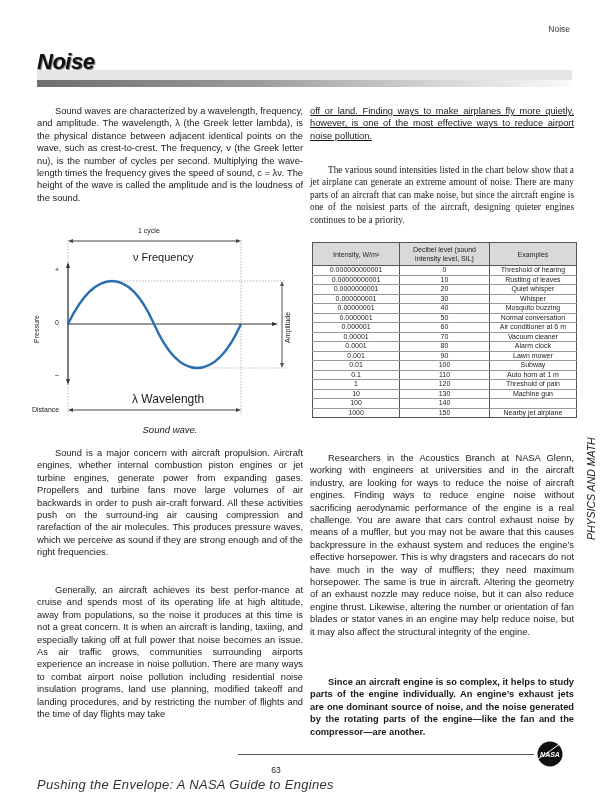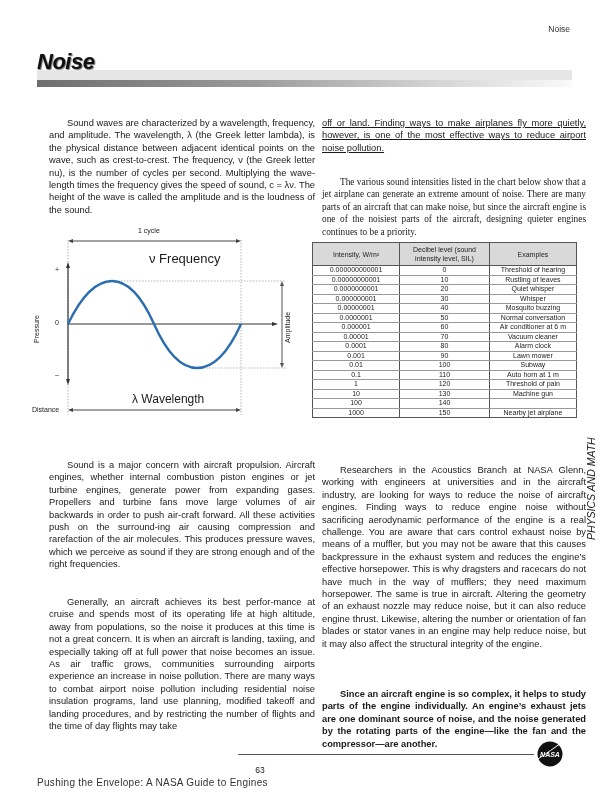--- a/index.html
+++ b/index.html
@@ -4,35 +4,35 @@
 <style>
   html, body { margin:0; padding:0; background:#fff; }
   body { width:612px; height:792px; position:relative; overflow:hidden;
          font-family:"Liberation Sans", sans-serif; color:#1a1a1a; }
   .running-head { position:absolute; right:42px; top:24px; font-size:8.5px; color:#333; }
   .title { position:absolute; left:37px; top:49px; font-size:22px; font-weight:bold; font-style:italic;
            letter-spacing:-0.5px; color:#111; text-shadow:1px 1px 1px #777; }
   .bar-light { position:absolute; left:37px; top:70px; width:535px; height:11px; background:#e6e6e6; }
   .bar-dark { position:absolute; left:37px; top:80px; width:535px; height:7px;
               background:linear-gradient(to right,#6e6e6e 0%,#9a9a9a 40%,#d5d5d5 75%,#fafafa 100%); }
-  .para { position:absolute; font-size:9.3px; line-height:12.4px; text-align:justify; text-indent:18px; margin:12px; }
+  .para { position:absolute; font-size:9.3px; line-height:12.4px; text-align:justify; text-indent:18px; margin:0; }
   .col-l { left:37px; width:266px; }
   .col-r { left:310px; width:264px; }
   .figure { position:absolute; left:30px; top:225px; width:280px; height:210px; }
   .figure svg { position:absolute; left:0; top:0; }
   .caption { position:absolute; left:0; width:280px; top:199px; text-align:center; font-size:9.5px; font-style:italic; }
   table.si { position:absolute; left:312px; top:242px; width:265px; border-collapse:collapse; font-size:7px; }
   table.si th { background:#d9d9d9; font-weight:normal; border:1px solid #555; padding:2px 2px; line-height:9px; color:#222; }
   table.si td { border-left:1px solid #555; border-right:1px solid #555; border-bottom:1px solid #999; text-align:center; padding:0 2px; height:8.5px; line-height:8.5px; color:#222; }
   table.si tr:last-child td { border-bottom:1px solid #555; }
   .side-tab { position:absolute; left:585px; top:540px; transform:rotate(-90deg); transform-origin:left top;
               font-size:10.5px; font-style:italic; color:#222; white-space:nowrap; }
-  .footer-text { position:absolute; left:37px; top:749px; font-size:10px; color:#333; letter-spacing:0.3px;margin-top:28px; }
+  .footer-text { position:absolute; left:37px; top:749px; font-size:13px; font-style:italic; color:#333; letter-spacing:0.3px;margin-top:28px; }
   .footer-line { position:absolute; left:238px; top:754px; width:296px; height:1px; background:#555; }
-  .page-num { position:absolute; left:0; width:520px; top:765px; text-align:center; font-size:8.5px; color:#222; }
+  .page-num { position:absolute; left:0; width:520px; top:765px; text-align:center; font-size:8.5px; color:#222;padding-left:16px; }
   .nasa-logo { position:absolute; left:534px; top:737px; width:32px; height:32px; }
 </style>
 </head>
 <body>
 
 <div class="running-head">Noise</div>
 <div class="title">Noise</div>
 <div class="bar-light"></div>
 <div class="bar-dark"></div>
 
@@ -61,28 +61,29 @@
     <polygon points="252,56 250,61 254,61" fill="#555"></polygon>
     <polygon points="252,143 250,138 254,138" fill="#555"></polygon>
 
     <line x1="40" y1="185" x2="209" y2="185" stroke="#444" stroke-width="1"></line>
     <polygon points="38,185 43,183 43,187" fill="#444"></polygon>
     <polygon points="211,185 206,183 206,187" fill="#444"></polygon>
 
     <path d="M38,99 C52,70 66,56 82,56 C98,56 112,72 124,99 C136,126 150,143 167,143 C184,143 198,128 211,99" fill="none" stroke="#2a6db0" stroke-width="2.4"></path>
   </svg>
   <div style="position:absolute;left:108px;top:2px;font-size:7px;">1 cycle</div>
-  <div style="position:absolute;left:103px;top:26px;font-size:13px;margin-left:16px;">ν Frequency</div>
+  <div style="position:absolute;left:103px;top:26px;font-size:11px;">ν Frequency</div>
   <div style="position:absolute;left:25px;top:41px;font-size:7px;">+</div>
   <div style="position:absolute;left:25px;top:94px;font-size:7px;">0</div>
   <div style="position:absolute;left:25px;top:146px;font-size:7px;">–</div>
   <div style="position:absolute;left:3px;top:118px;font-size:7px;transform:rotate(-90deg);transform-origin:left top;">Pressure</div>
   <div style="position:absolute;left:254px;top:118px;font-size:7px;transform:rotate(-90deg);transform-origin:left top;">Amplitude</div>
   <div style="position:absolute;left:102px;top:167px;font-size:12px;">λ Wavelength</div>
   <div style="position:absolute;left:2px;top:181px;font-size:7px;">Distance</div>
+  <div class="caption">Sound wave.</div>
 </div>
 
 <p class="para col-l" style="top:447px;">Sound is a major concern with aircraft propulsion. Aircraft engines, whether internal combustion piston engines or jet turbine engines, generate power from expanding gases. Propellers and turbine fans move large volumes of air backwards in order to push air-craft forward. All these activities push on the surround-ing air causing compression and rarefaction of the air molecules. This produces pressure waves, which we perceive as sound if they are strong enough and of the right frequencies.</p>
 <p class="para col-l" style="top:584px;">Generally, an aircraft achieves its best perfor-mance at cruise and spends most of its operating life at high altitude, away from populations, so the noise it produces at this time is not a great concern.  It is when an aircraft is landing, taxiing, and especially taking off at full power that noise becomes an issue.  As air traffic grows, communities surrounding airports experience an increase in noise pollution. There are many ways to combat airport noise pollution including residential noise insulation programs, land use planning, modified takeoff and landing procedures, and by restricting the number of flights and the time of day flights may take</p>
 
 <p class="para col-r" style="top:105px;text-indent:0;text-decoration:underline;">off or land. Finding ways to make airplanes fly more quietly, however, is one of the most effective ways to reduce airport noise pollution.</p>
 <p class="para col-r" style="top:164px;font-family:Liberation Serif, serif;">The various sound intensities listed in the chart below show that a jet airplane can generate an extreme amount of noise. There are many parts of an aircraft that can make noise, but since the aircraft engine is one of the noisiest parts of the aircraft, designing quieter engines continues to be a priority.</p>
 
 <table class="si">
   <thead>

